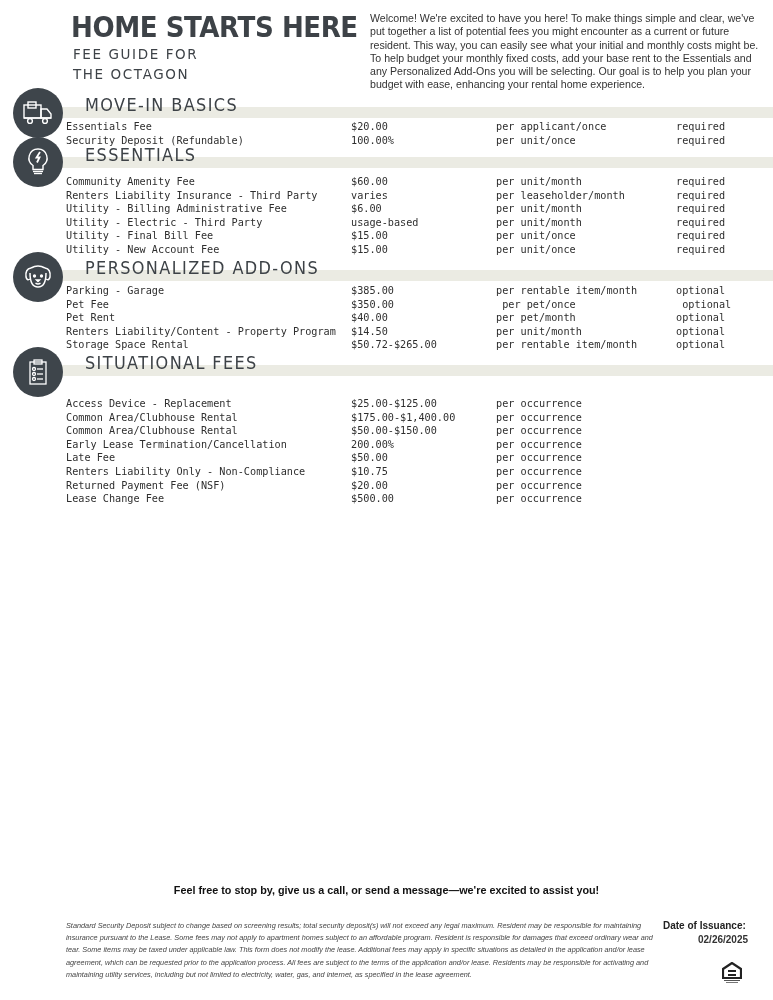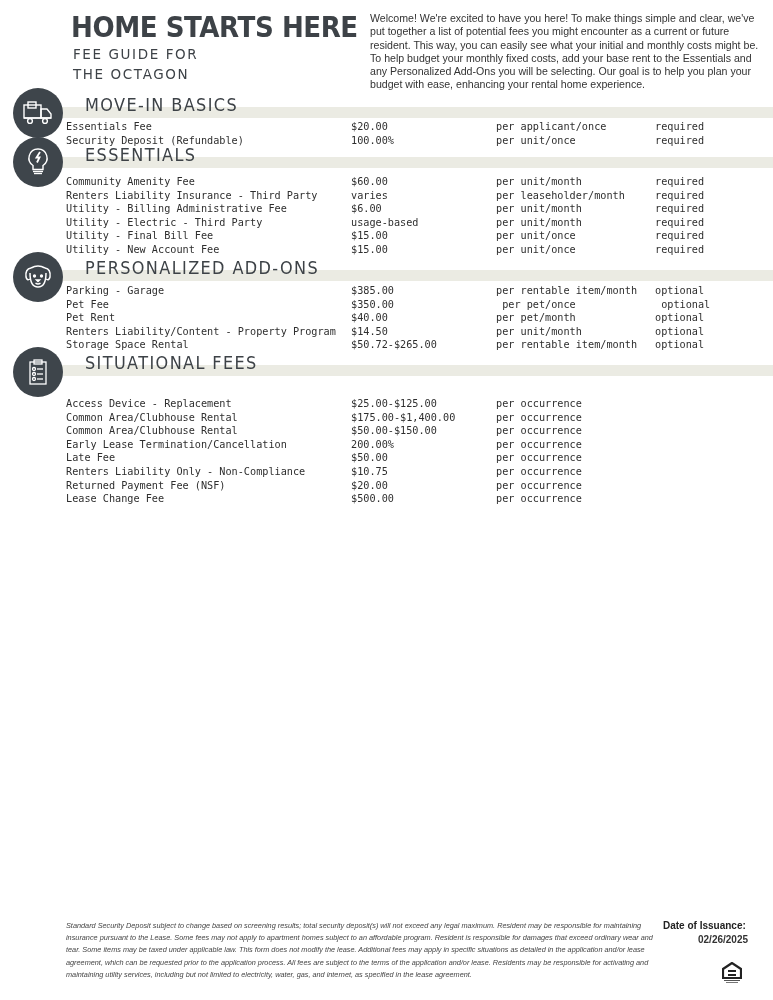--- a/index.html
+++ b/index.html
@@ -39,21 +39,21 @@
   .rows { position: absolute; left: 66px; right: 0; }
   .row {
     position: relative; height: 13.6px;
     font-family: "DejaVu Sans Mono", monospace; font-size: 10.2px; color: #2e2e2e;
     white-space: nowrap;
   }
   .row span { position: absolute; top: 0; }
   .c-name { left: 0; }
   .c-amt { left: 285px; }
   .c-freq { left: 430px; }
-  .c-req { left: 589px; }
+  .c-req { left: 610px; }
 
   .contact {
     position: absolute; left: 0; right: 0; top: 883px; text-align: center;
     font-size: 10.8px; line-height: 15px; color: #111; font-weight: bold;
   }
   .disclaimer {
     position: absolute; left: 66px; top: 920px; width: 592px;
     font-size: 7.3px; line-height: 12.2px; font-style: italic; color: #444;
   }
   .issuance-label {
@@ -248,20 +248,21 @@
     <span class="c-freq">per occurrence</span>
   </div>
   <div class="row">
     <span class="c-name">Lease Change Fee</span>
     <span class="c-amt">$500.00</span>
     <span class="c-freq">per occurrence</span>
   </div>
 </div>
 
 <div class="contact">
+  <div>Feel free to stop by, give us a call, or send a message—we're excited to assist you!</div>
 </div>
 <div class="disclaimer">Standard Security Deposit subject to change based on screening results; total security deposit(s) will not exceed any legal maximum. Resident may be responsible for maintaining insurance pursuant to the Lease. Some fees may not apply to apartment homes subject to an affordable program. Resident is responsible for damages that exceed ordinary wear and tear. Some items may be taxed under applicable law. This form does not modify the lease. Additional fees may apply in specific situations as detailed in the application and/or lease agreement, which can be requested prior to the application process. All fees are subject to the terms of the application and/or lease. Residents may be responsible for activating and maintaining utility services, including but not limited to electricity, water, gas, and internet, as specified in the lease agreement.</div>
 <div class="issuance-label">Date of Issuance:</div>
 <div class="issuance-date">02/26/2025</div>
 <div class="eho">
   <svg viewBox="0 0 20 22" width="20" height="22">
     <path d="M10 1 L1 7 V16 H19 V7 Z" fill="none" stroke="#222" stroke-width="2.2"></path>
     <rect x="6" y="8" width="8" height="2" fill="#222"></rect>
     <rect x="6" y="12" width="8" height="2" fill="#222"></rect>
     <rect x="2" y="18" width="16" height="1" fill="#555"></rect>

